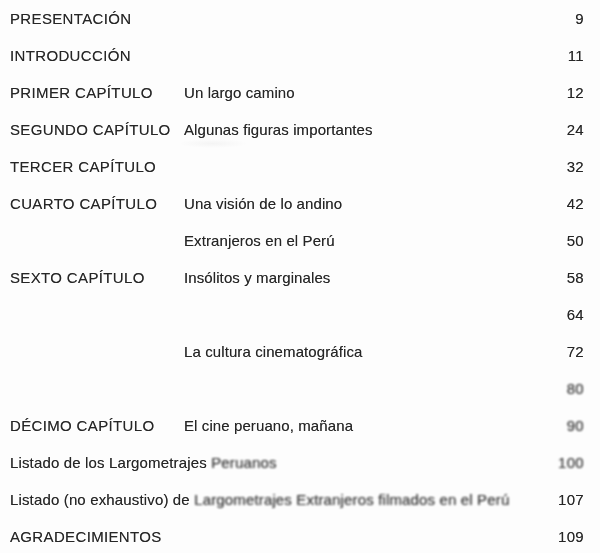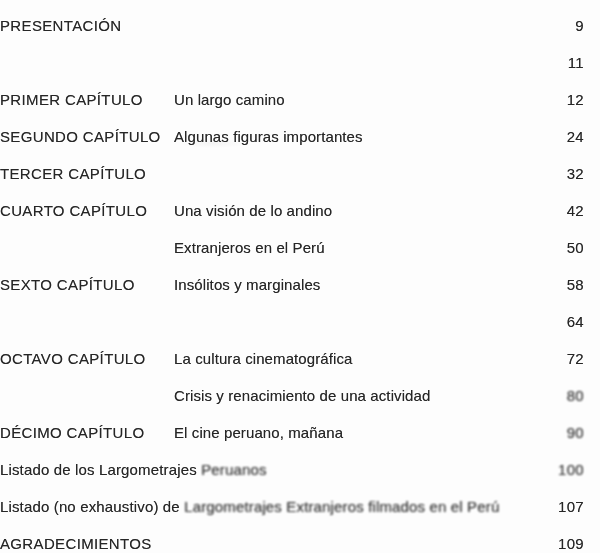--- a/index.html
+++ b/index.html
@@ -14,26 +14,25 @@
     position: relative;
     width: 600px;
     height: 553px;
     font-family: "Liberation Sans", sans-serif;
     font-size: 15px;
     color: #262626;
     background: #fdfdfd;
   }
   .toc-row {
     position: absolute;
-    left: 0;
+    left: 10px;
     right: 16px;
     height: 19px;
     white-space: nowrap;
     text-shadow: 0 0 0.35px rgba(45,45,45,0.55);
-    margin-top: 7px;
   }
   .toc-label {
     position: absolute;
     left: 0;
     top: 0;
     letter-spacing: 0.35px;
   }
   .toc-row.wide .toc-label {
     letter-spacing: 0.15px;
   }
@@ -66,20 +65,21 @@
 </head>
 <body style="background: rgb(253, 253, 253);">
 
 <main id="toc-page" style="background: rgb(253, 253, 253); color: rgb(38, 38, 38);">
   <section id="toc-list">
       <div class="toc-row" style="top: 10px;">
         <span class="toc-label"><span>PRESENTACIÓN</span></span>
         <span class="toc-page-num">9</span>
       </div>
       <div class="toc-row" style="top: 47px;">
+        <span class="toc-label"><span>INTRODUCCIÓN</span></span>
         <span class="toc-page-num">11</span>
       </div>
       <div class="toc-row" style="top: 84px;">
         <span class="toc-label"><span>PRIMER CAPÍTULO</span></span>
         <span class="toc-title">Un largo camino</span>
         <span class="toc-page-num">12</span>
       </div>
       <div class="toc-row" style="top: 121px;">
         <span class="toc-label"><span>SEGUNDO CAPÍTULO</span></span>
         <span class="toc-title">Algunas figuras importantes</span>
@@ -100,26 +100,24 @@
       </div>
       <div class="toc-row" style="top: 269px;">
         <span class="toc-label"><span>SEXTO CAPÍTULO</span></span>
         <span class="toc-title">Insólitos y marginales</span>
         <span class="toc-page-num">58</span>
       </div>
       <div class="toc-row" style="top: 306px;">
         <span class="toc-page-num">64</span>
       </div>
       <div class="toc-row" style="top: 343px;">
-        <span class="toc-label"><span>OCTAVO CAPÍTULO</span></span>
         <span class="toc-title">La cultura cinematográfica</span>
         <span class="toc-page-num">72</span>
       </div>
       <div class="toc-row" style="top: 380px;">
-        <span class="toc-title">Crisis y renacimiento de una actividad</span>
         <span class="toc-page-num degraded">80</span>
       </div>
       <div class="toc-row" style="top: 417px; text-decoration: underline;">
         <span class="toc-label"><span>DÉCIMO CAPÍTULO</span></span>
         <span class="toc-title">El cine peruano, mañana</span>
         <span class="toc-page-num degraded">90</span>
       </div>
       <div class="toc-row wide" style="top: 454px;">
         <span class="toc-label"><span>Listado de los Largometrajes </span><span class="degraded">Peruanos</span></span>
         <span class="toc-page-num degraded">100</span>

